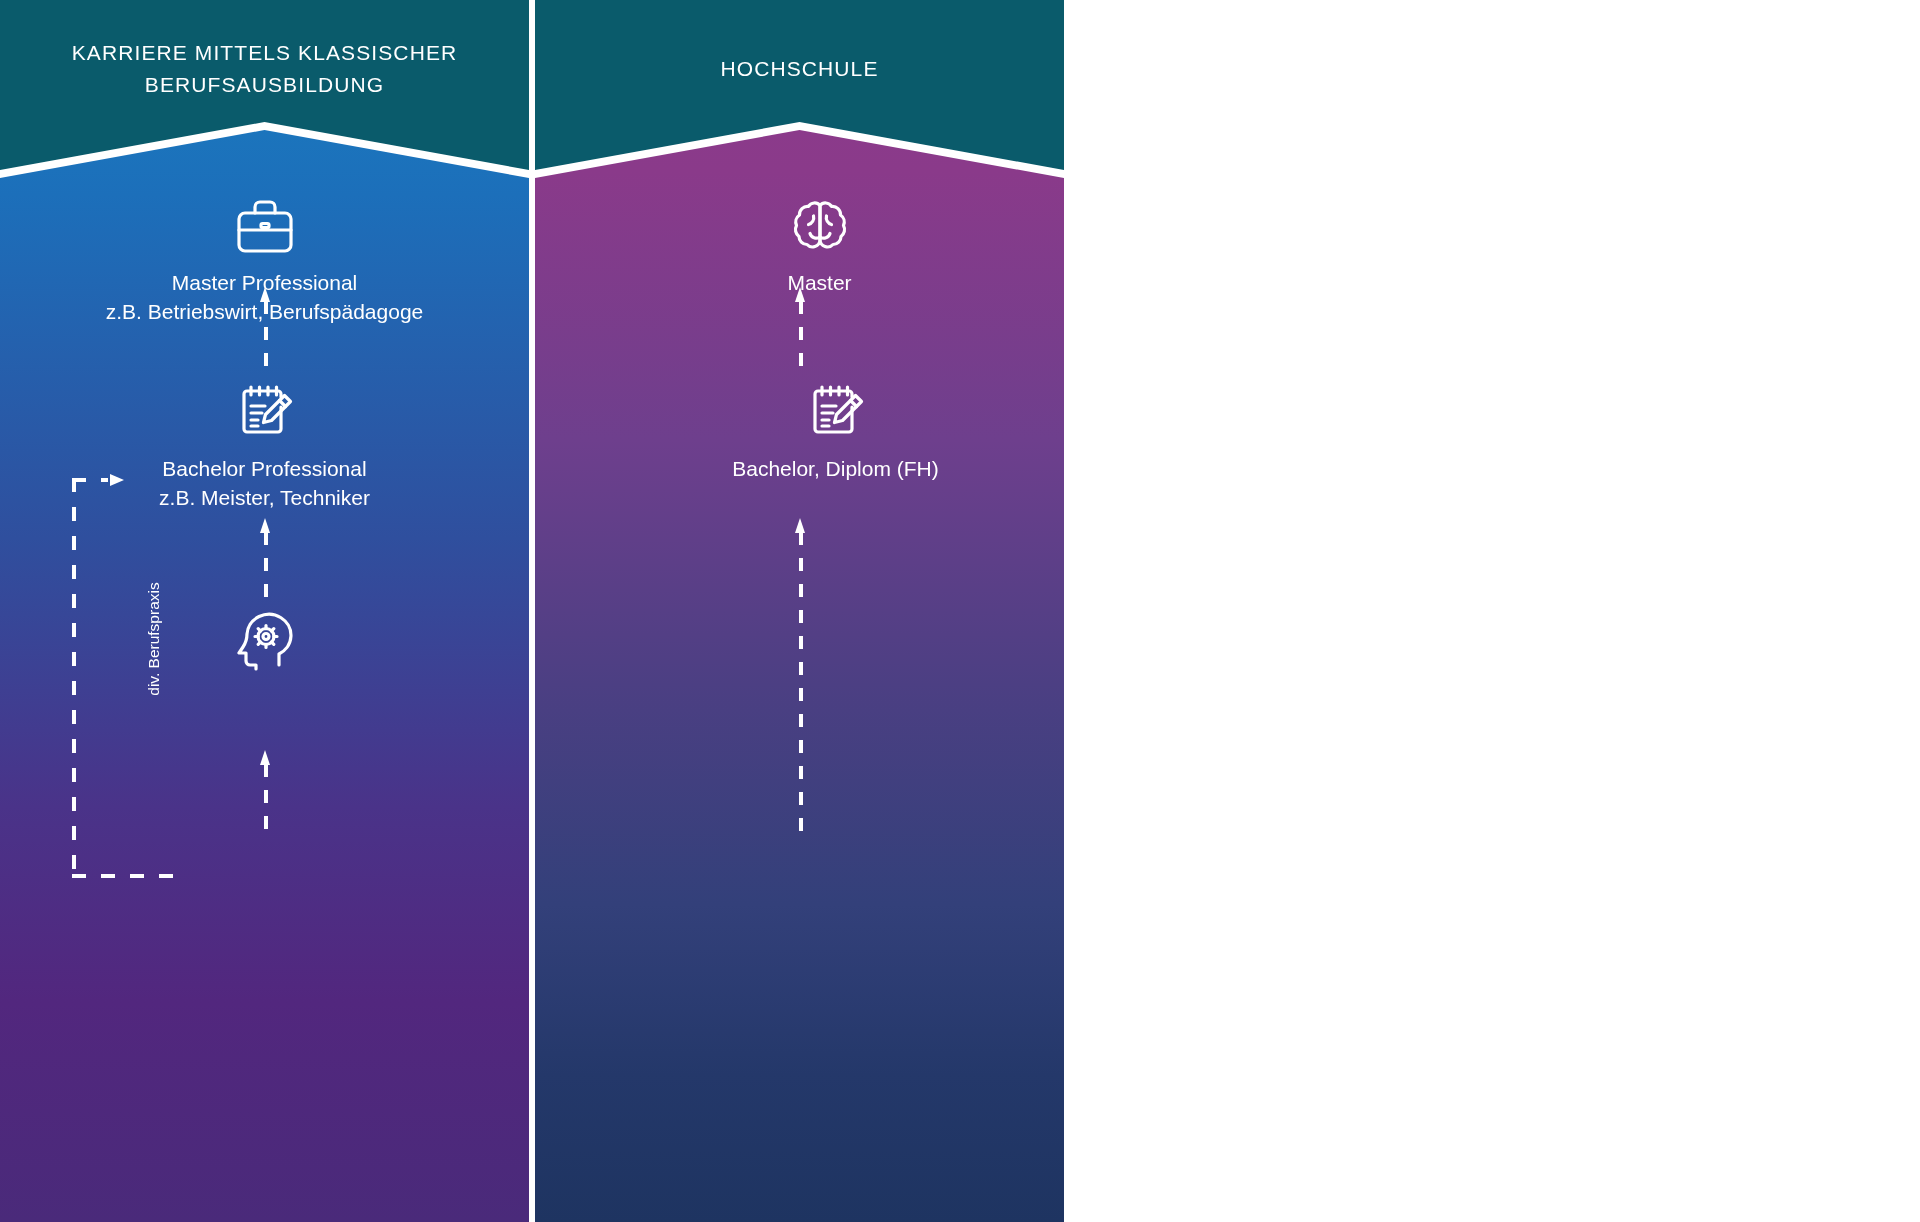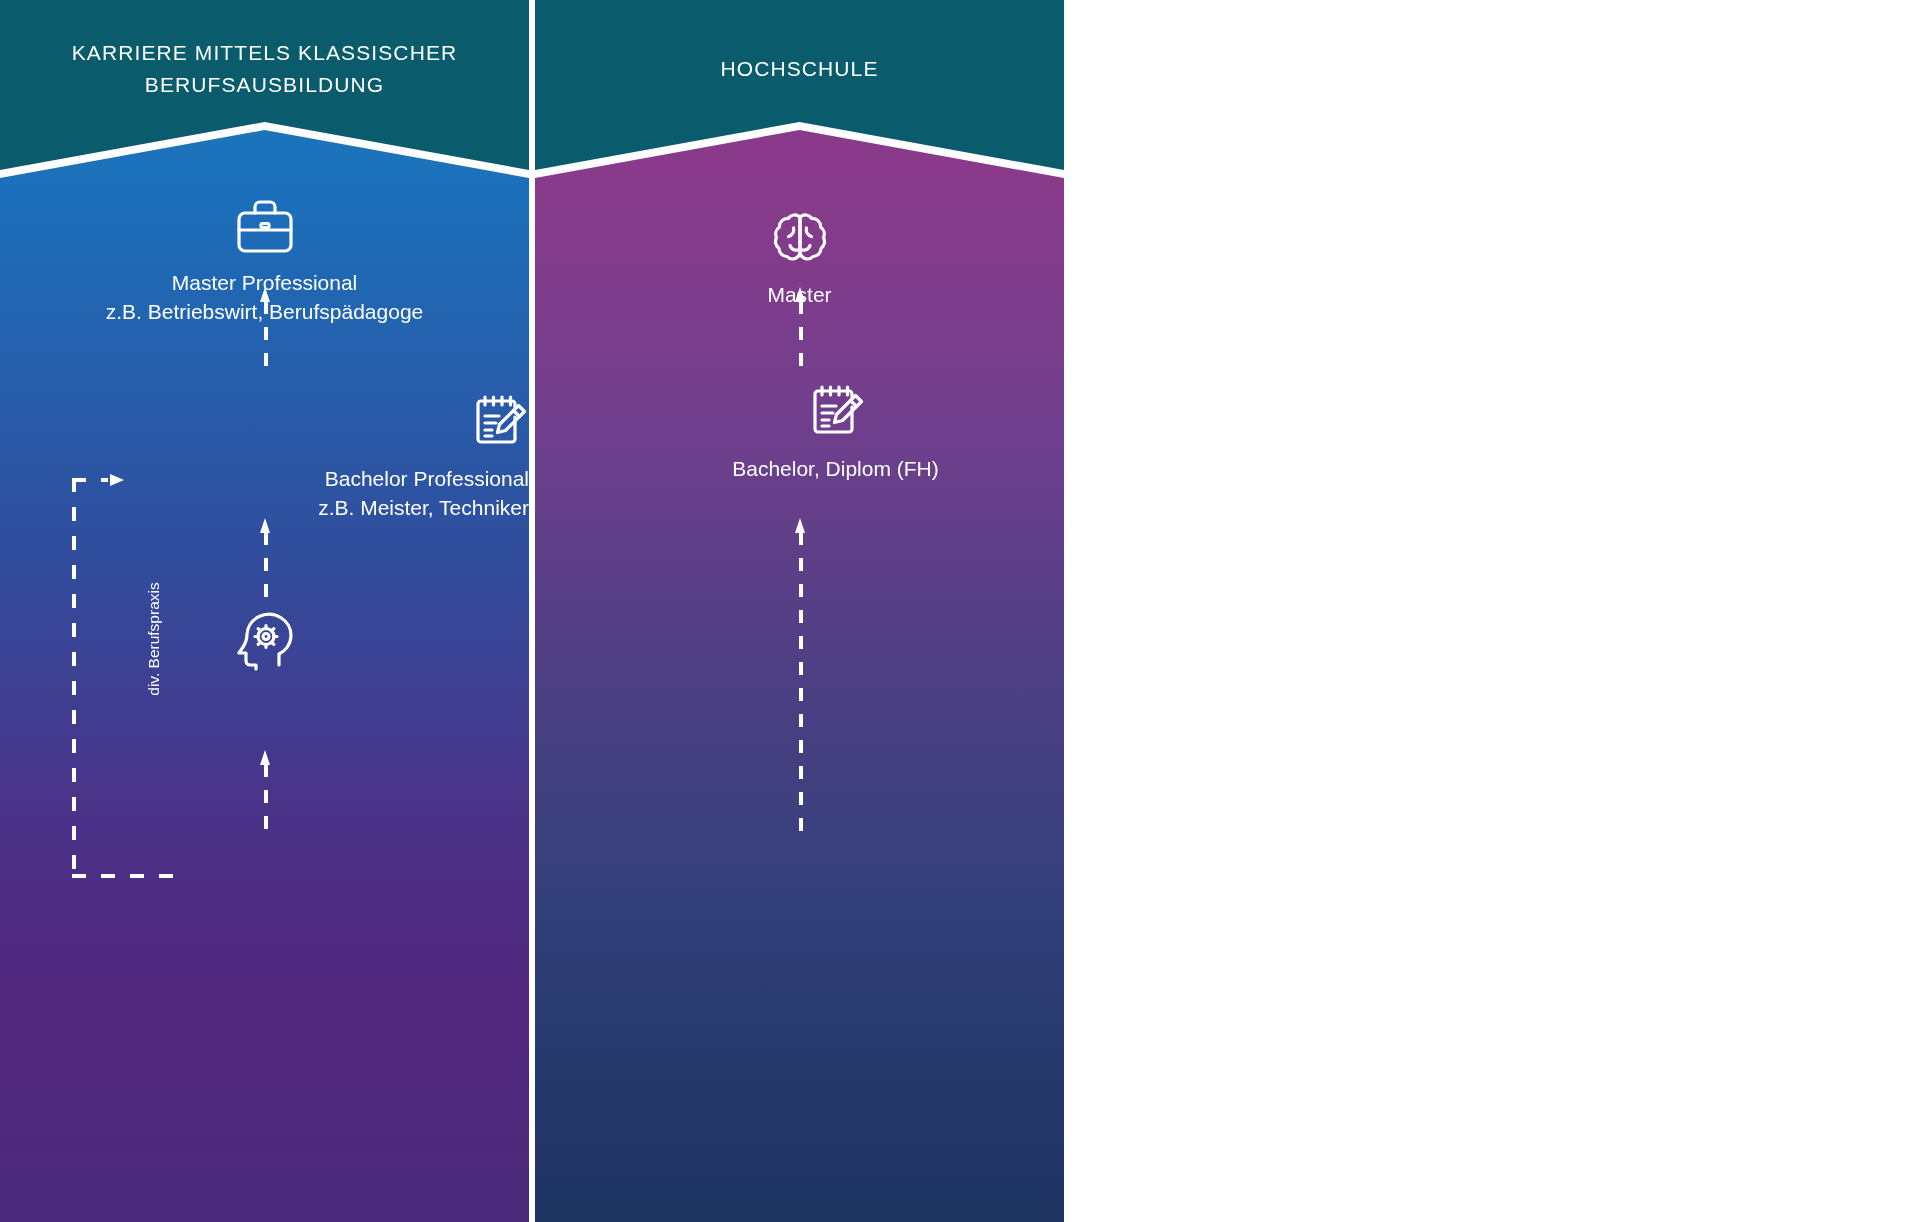--- a/index.html
+++ b/index.html
@@ -226,21 +226,21 @@
       </span>
       <span class="node-label">Master Professional
 z.B. Betriebswirt, Berufspädagoge</span>
     </div>
 
     <div class="connector" style="top:287px; height:82px;">
       <span class="arrow-head"></span>
       <span class="dash-line"></span>
     </div>
 
-    <div class="node" style="top:392px;text-align:right;">
+    <div class="node" style="top:382px;">
       <span class="node-icon">
         <svg width="60" height="60" viewBox="0 0 60 60" fill="none" stroke="#ffffff" stroke-width="3.2" stroke-linecap="round" stroke-linejoin="round">
           <path d="M46 25 v22 a3 3 0 0 1 -3 3 H12 a3 3 0 0 1 -3 -3 V12 a3 3 0 0 1 3 -3 h31 a3 3 0 0 1 3 3 v3"></path>
           <path d="M16 5 v8 M24.5 5 v8 M33 5 v8 M41.5 5 v8"></path>
           <path d="M16 24 h14 M16 31 h11 M16 38 h7 M16 44 h7"></path>
           <path d="M49.5 13.5 l6 6 -19 19 -8 2 2 -8 z"></path>
           <path d="M44.5 18.5 l6 6"></path>
         </svg>
       </span>
       <span class="node-label">Bachelor Professional
@@ -280,21 +280,21 @@
   </div>
 
   <div class="column" id="col-university">
 
     <div class="header-band"></div>
     <div class="body-stroke"></div>
     <div class="body-shape" id="shape-university"></div>
 
     <div class="column-title" id="title-university">HOCHSCHULE</div>
 
-    <div class="node" style="top:208px;">
+    <div class="node" style="top:196px;padding-left:20px;">
       <span class="node-icon">
         <svg width="62" height="60" viewBox="0 0 62 60" fill="none" stroke="#ffffff" stroke-width="3.2" stroke-linecap="round" stroke-linejoin="round">
           <path d="M31 9.5 a7 7 0 0 0 -11.5 1 a8 8 0 0 0 -9 8.5 a8.5 8.5 0 0 0 -3 10.5 a8.5 8.5 0 0 0 2.5 11 a8 8 0 0 0 8 8 a7.5 7.5 0 0 0 13 -4.5 z"></path>
           <path d="M31 9.5 a7 7 0 0 1 11.5 1 a8 8 0 0 1 9 8.5 a8.5 8.5 0 0 1 3 10.5 a8.5 8.5 0 0 1 -2.5 11 a8 8 0 0 1 -8 8 a7.5 7.5 0 0 1 -13 -4.5 z"></path>
           <path d="M24.5 20 a7 7 0 0 1 -5 8.5"></path>
           <path d="M37.5 20 a7 7 0 0 0 5 8.5"></path>
           <path d="M21 37.5 a6.5 6.5 0 0 0 10 3.5"></path>
           <path d="M41 37.5 a6.5 6.5 0 0 1 -10 3.5"></path>
         </svg>
       </span>

